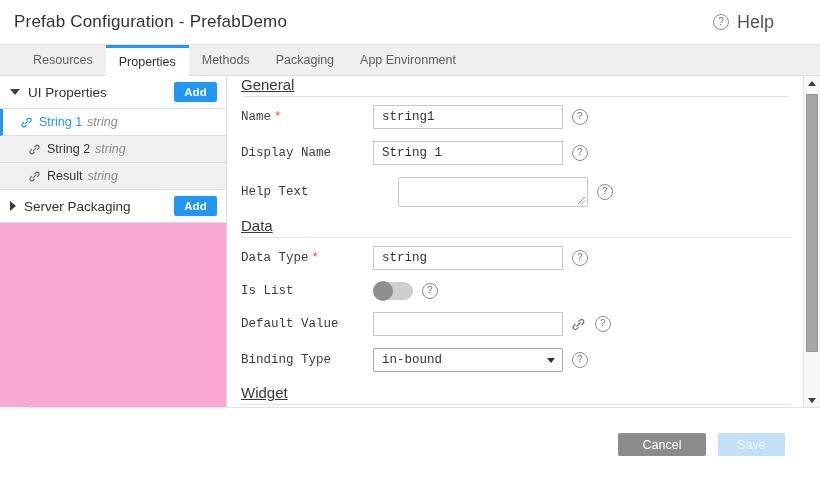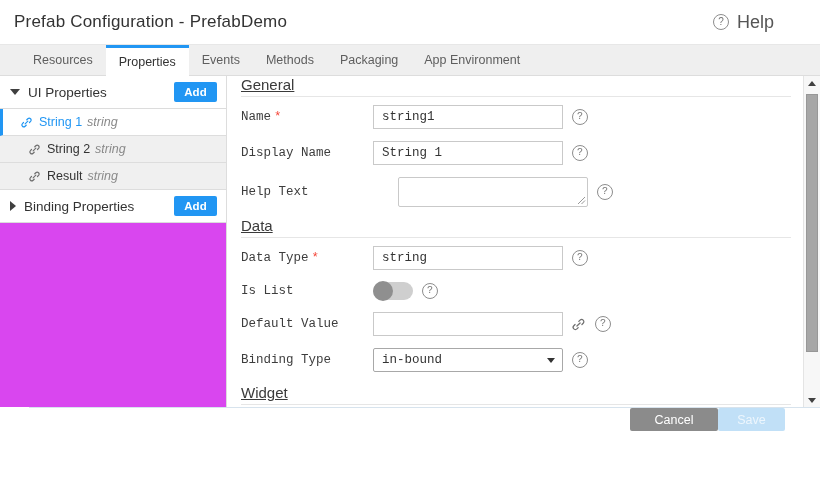--- a/index.html
+++ b/index.html
@@ -16,21 +16,21 @@
 
   
   .tabbar { height:31px; flex:0 0 31px; background:#efefef; display:flex; align-items:stretch; padding-left:20px; border-bottom:1px solid #ddd; }
   .tab { font-size:12.5px; color:#5e5e5e; padding:0 13px; display:flex; align-items:center; cursor:pointer; }
   .tab.active { background:#fff; color:#333; border-top:3px solid #2196f3; margin-bottom:-1px; }
 
   
   .bodyrow { flex:1 1 auto; display:flex; min-height:0; position:relative; }
 
   
-  .sidebar { width:227px; flex:0 0 227px; border-right:1px solid #ddd; background:#d946ef; }
+  .sidebar { width:227px; flex:0 0 227px; border-right:1px solid #ddd; background:#f9a8d4; }
   .group { height:33px; display:flex; align-items:center; padding:0 9px 0 10px; border-bottom:1px solid #dcdcdc; background:#fff; cursor:pointer; }
   .tri { width:0; height:0; display:inline-block; margin-right:8px; }
   .tri.down { border-left:5px solid transparent; border-right:5px solid transparent; border-top:6px solid #3f3f3f; }
   .tri.right { border-top:5px solid transparent; border-bottom:5px solid transparent; border-left:6px solid #3f3f3f; }
   .group-label { flex:1; font-size:13.5px; color:#333; }
   .add-btn { background:#2196f3; color:#fff; border:none; border-radius:2px; font-size:11.5px; font-weight:bold; width:43px; height:20px; cursor:pointer; font-family:inherit; }
   .item { height:27px; display:flex; align-items:center; padding-left:28px; background:#f0f0f0; border-bottom:1px solid #ddd; font-size:12.5px; cursor:pointer; }
   .item .link-ic { display:inline-flex; margin-right:6px; }
   .item-name { color:#333; }
   .item.selected { background:#fff; border-left:3px solid #2196f3; padding-left:17px; }
@@ -59,42 +59,41 @@
   
   .vscroll { position:absolute; top:0; right:0; bottom:0; width:17px; background:#f7f7f7; border-left:1px solid #e4e4e4; }
   .sb-btn { position:absolute; left:0; width:16px; height:14px; display:flex; align-items:center; justify-content:center; cursor:pointer; }
   .sb-btn.up { top:0; }
   .sb-btn.down { bottom:0; }
   .tri-up { width:0; height:0; border-left:4px solid transparent; border-right:4px solid transparent; border-bottom:5px solid #404040; }
   .tri-dn { width:0; height:0; border-left:4px solid transparent; border-right:4px solid transparent; border-top:5px solid #404040; }
   .sb-thumb { position:absolute; left:2px; top:18px; width:12px; height:258px; background:#a6a6a6; border:1px solid #979797; cursor:grab; }
 
   
-  .ftr { height:49px; flex:0 0 49px; border-top:1px solid #d7e3ed; display:flex; align-items:flex-start; justify-content:flex-end; padding-right:35px; background:#fff;margin-left:29px; }
+  .ftr { height:49px; flex:0 0 49px; border-top:1px solid #d7e3ed; display:flex; align-items:flex-end; justify-content:flex-end; gap:12px; padding-right:35px; background:#fff;margin-left:29px; }
   .btn { height:23px; border:none; border-radius:2px; font-size:12.5px; font-family:inherit; cursor:pointer; }
   .btn-cancel { width:88px; background:#8b8b8b; color:#fff; }
   .btn-save { width:67px; background:#c1e0f7; color:#edf6fd; cursor:default; }
 </style>
 </head>
 <body>
 
 <div class="window">
 
   <div class="hdr">
     <div class="hdr-title">Prefab Configuration - PrefabDemo</div>
     <div class="hdr-help">
       <i class="qicon">?</i>
       <span class="hdr-help-label">Help</span>
     </div>
   </div>
 
   <div class="tabbar">
     <div class="tab">Resources</div>
     <div class="tab active">Properties</div>
-    <div class="tab">Events</div>
     <div class="tab">Methods</div>
     <div class="tab">Packaging</div>
     <div class="tab">App Environment</div>
   </div>
 
   <div class="bodyrow">
 
     <div class="sidebar">
       <div class="group">
         <span class="tri down"></span>
@@ -133,21 +132,21 @@
               <path d="M12.5 7l2-2a3.5 3.5 0 0 1 5 5l-2 2"></path>
               <path d="M11.5 17l-2 2a3.5 3.5 0 0 1-5-5l2-2"></path>
             </svg>
         </span>
         <span class="item-name">Result</span>
         <span class="item-type">string</span>
       </div>
 
       <div class="group">
         <span class="tri right"></span>
-        <span class="group-label">Binding Properties</span>
+        <span class="group-label">Server Packaging</span>
         <button class="add-btn">Add</button>
       </div>
     </div>
 
     <div class="main">
 
       <div class="section-h">General</div>
 
       <div class="row">
         <div class="flabel">

